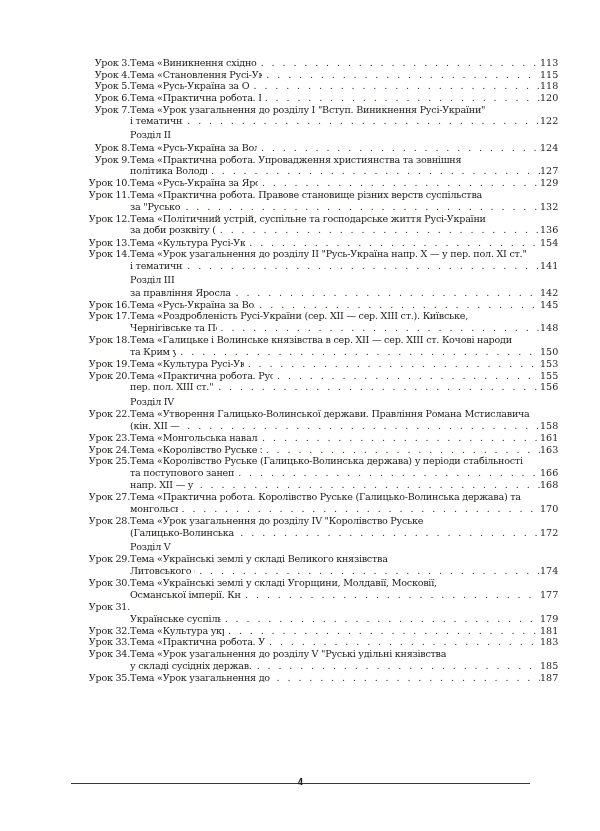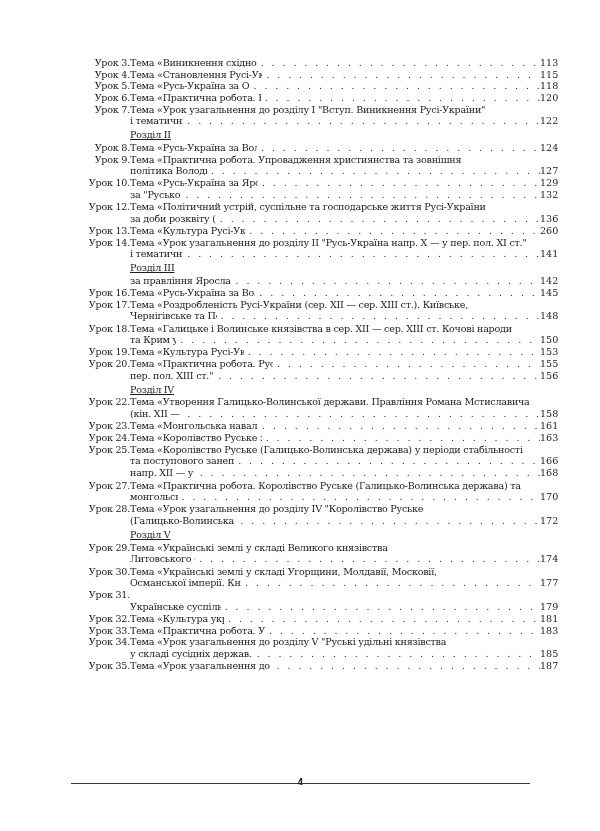--- a/index.html
+++ b/index.html
@@ -57,21 +57,20 @@
     }
     .row.cont .lbl { width: 54px; }
     .row.cont { height: 12.2px; line-height: 12.2px; }
     .section {
       height: 13px;
       line-height: 13px;
       padding-left: 54px;
       margin-top: 1px;
       margin-bottom: 0.5px;
       white-space: nowrap;
-      text-decoration: underline;
     }
     .footer {
       position: absolute;
       left: 71px;
       top: 779px;
       width: 459px;
       height: 10px;
     }
     .footer .rule-left {
       position: absolute;
@@ -155,41 +154,45 @@
       <span class="txt">політика Володимира Святославича»</span>
       <span class="dots">. . . . . . . . . . . . . . . . . . . . . . . . . . . . . . . . . . . . . . . . . . . . . . . . . . . . . . . . . . . . . . . . . . . . . . . .</span>
       <span class="pg">127</span>
     </div>
     <div class="row">
       <span class="lbl">Урок 10.</span>
       <span class="txt">Тема «Русь-Україна за Ярослава Володимировича (Мудрого, 1019–1054)»</span>
       <span class="dots">. . . . . . . . . . . . . . . . . . . . . . . . . . . . . . . . . . . . . . . . . . . . . . . . . . . . . . . . . . . . . . . . . . . . . . . .</span>
       <span class="pg">129</span>
     </div>
+    <div class="row">
+      <span class="lbl">Урок 11.</span>
+      <span class="txt">Тема «Практична робота. Правове становище різних верств суспільства</span>
+    </div>
     <div class="row cont">
       <span class="lbl"></span>
       <span class="txt">за "Руською правдою"»</span>
       <span class="dots">. . . . . . . . . . . . . . . . . . . . . . . . . . . . . . . . . . . . . . . . . . . . . . . . . . . . . . . . . . . . . . . . . . . . . . . .</span>
       <span class="pg">132</span>
     </div>
     <div class="row">
       <span class="lbl">Урок 12.</span>
       <span class="txt">Тема «Політичний устрій, суспільне та господарське життя Русі-України</span>
     </div>
     <div class="row cont">
       <span class="lbl"></span>
       <span class="txt">за доби розквіту (кін. X — пер. пол. XI ст.)»</span>
       <span class="dots">. . . . . . . . . . . . . . . . . . . . . . . . . . . . . . . . . . . . . . . . . . . . . . . . . . . . . . . . . . . . . . . . . . . . . . . .</span>
       <span class="pg">136</span>
     </div>
     <div class="row">
       <span class="lbl">Урок 13.</span>
       <span class="txt">Тема «Культура Русі-України напр. X — у пер. пол. XI століття»</span>
       <span class="dots">. . . . . . . . . . . . . . . . . . . . . . . . . . . . . . . . . . . . . . . . . . . . . . . . . . . . . . . . . . . . . . . . . . . . . . . .</span>
-      <span class="pg">260</span>
+      <span class="pg">154</span>
     </div>
     <div class="row">
       <span class="lbl">Урок 14.</span>
       <span class="txt">Тема «Урок узагальнення до розділу II "Русь-Україна напр. X — у пер. пол. XI ст."</span>
     </div>
     <div class="row cont">
       <span class="lbl"></span>
       <span class="txt">і тематичний контроль»</span>
       <span class="dots">. . . . . . . . . . . . . . . . . . . . . . . . . . . . . . . . . . . . . . . . . . . . . . . . . . . . . . . . . . . . . . . . . . . . . . . .</span>
       <span class="pg">141</span>

